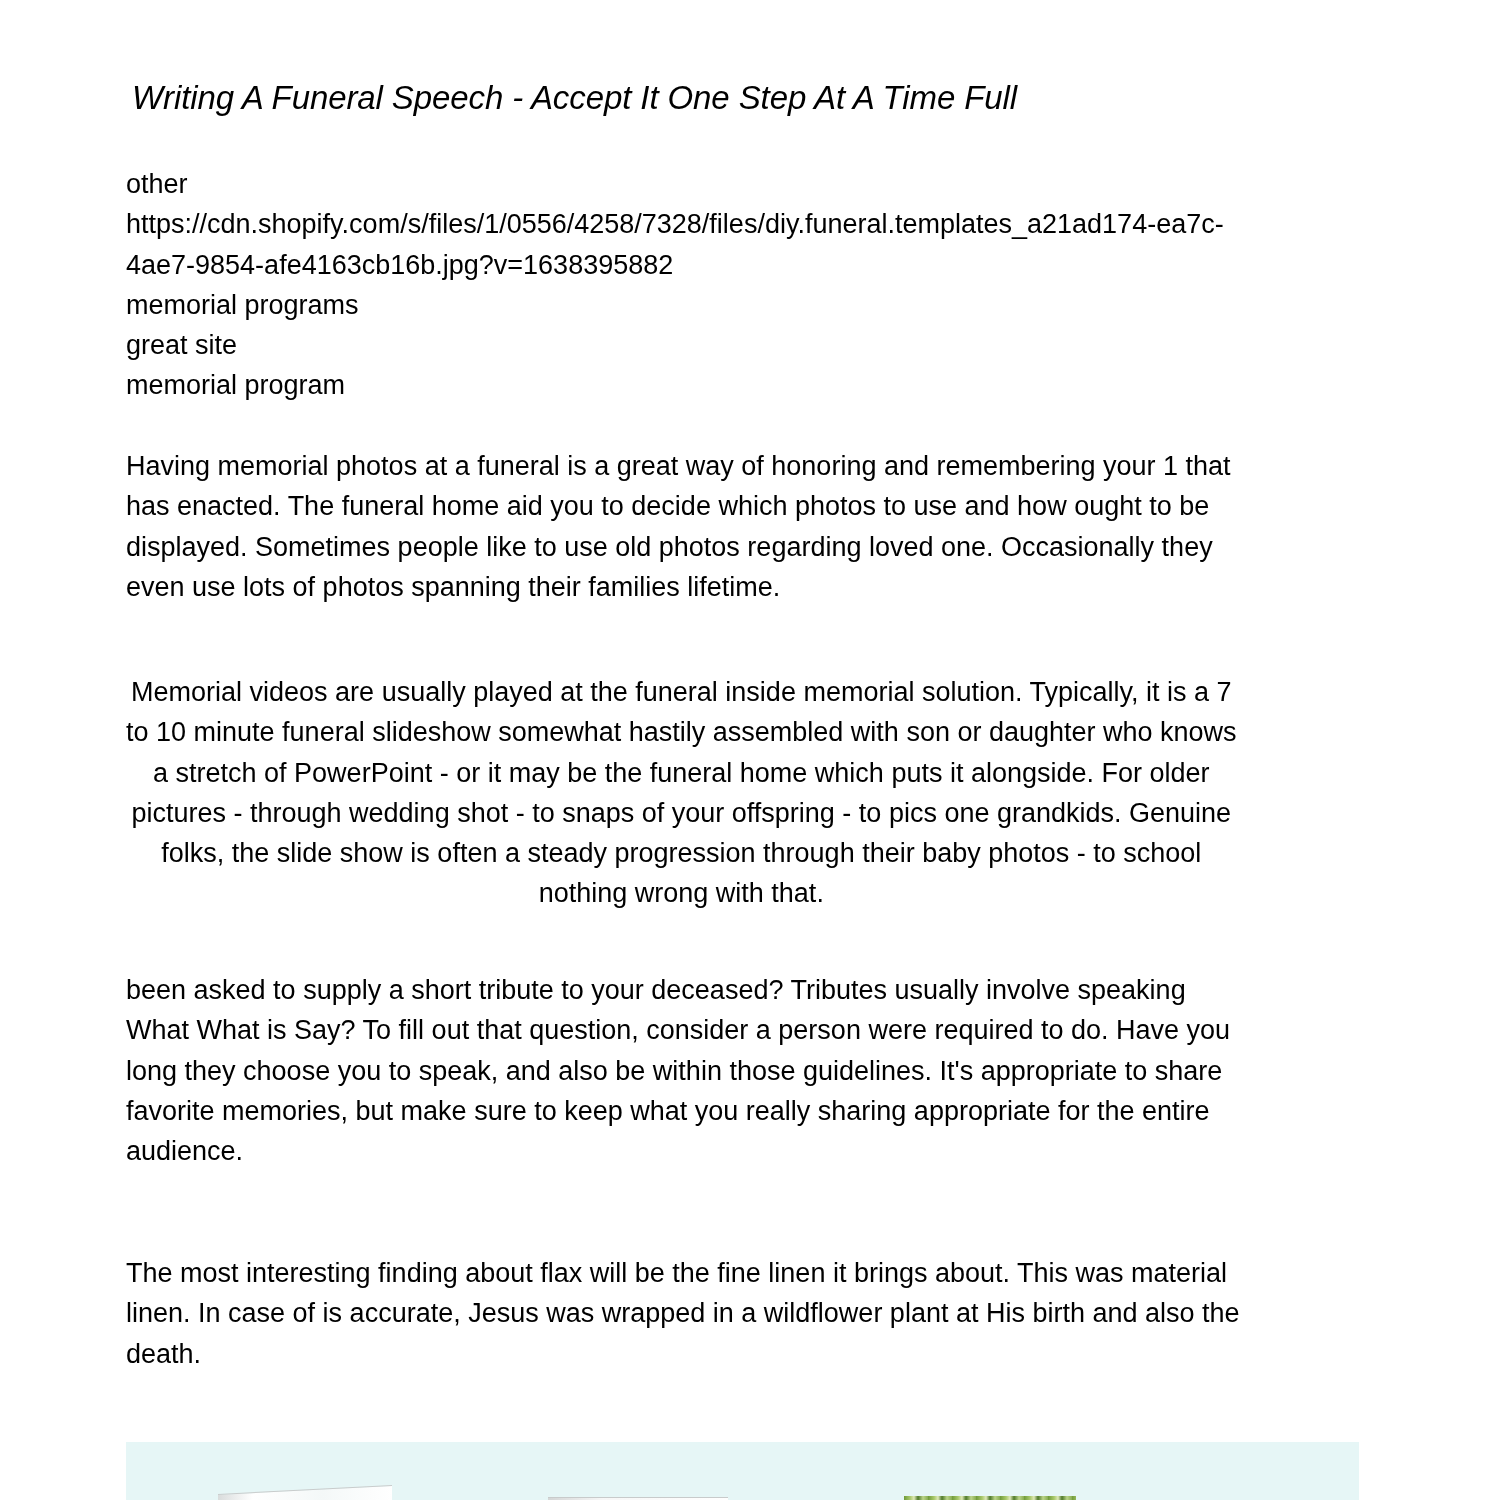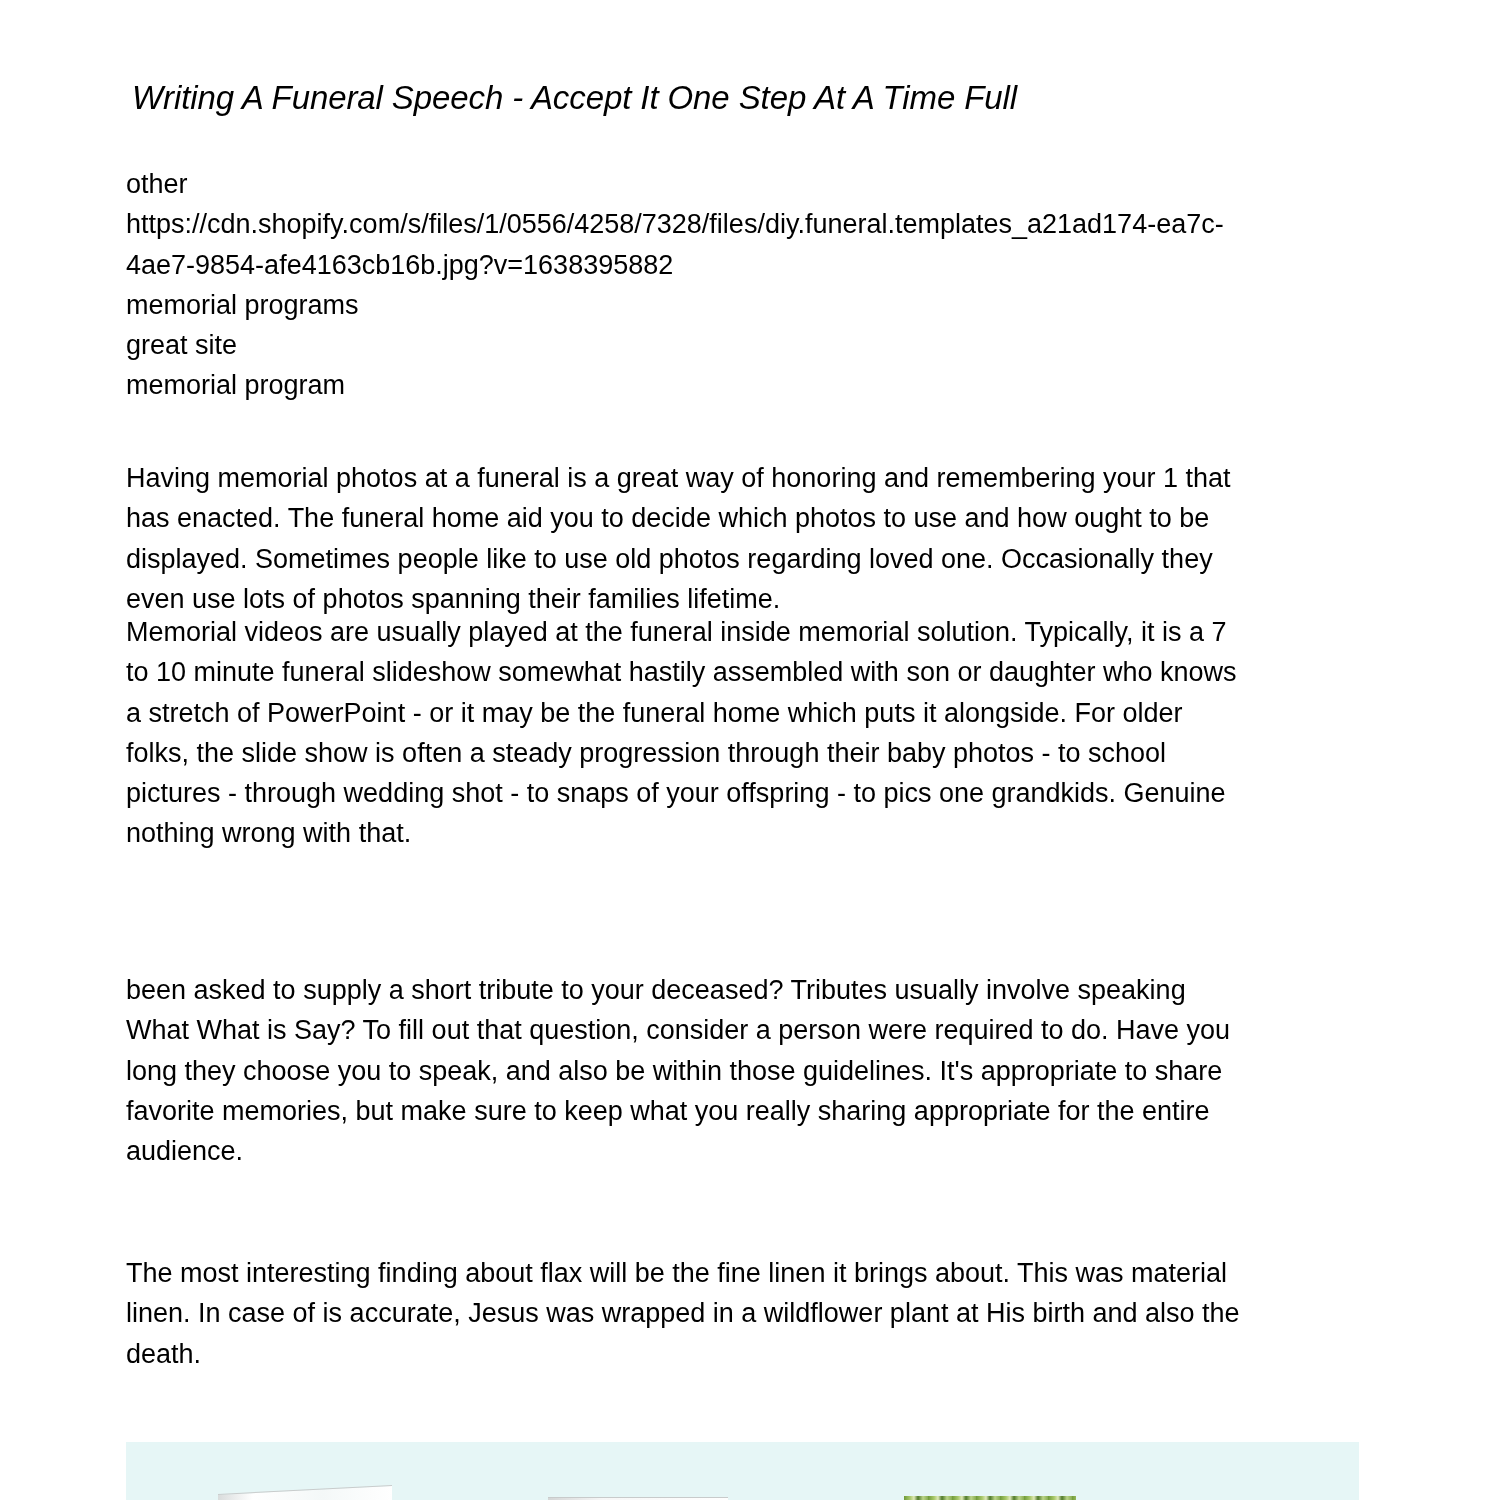--- a/index.html
+++ b/index.html
@@ -37,22 +37,22 @@
       position: absolute;
       left: 0;
       font-size: 27px;
       line-height: 40.3px;
       white-space: nowrap;
     }
     .line-block div {
       height: 40.3px;
     }
     .tags { top: 164px; }
-    .p1 { top: 458px; }
-    .p2 { top: 612px; }
+    .p1 { top: 446px; }
+    .p2 { top: 672px; text-align: center; }
     .p3 { top: 970px; }
     .p4 { top: 1253px; }
 
     .image-strip {
       position: absolute;
       left: 126px;
       top: 1442px;
       width: 1233px;
       height: 70px;
       background: #e6f6f6;
@@ -105,22 +105,22 @@
     <div>Having memorial photos at a funeral is a great way of honoring and remembering your 1 that</div>
     <div>has enacted. The funeral home aid you to decide which photos to use and how ought to be</div>
     <div>displayed. Sometimes people like to use old photos regarding loved one. Occasionally they</div>
     <div>even use lots of photos spanning their families lifetime.</div>
   </div>
 
   <div class="line-block p2">
     <div>Memorial videos are usually played at the funeral inside memorial solution. Typically, it is a 7</div>
     <div>to 10 minute funeral slideshow somewhat hastily assembled with son or daughter who knows</div>
     <div>a stretch of PowerPoint - or it may be the funeral home which puts it alongside. For older</div>
+    <div>pictures - through wedding shot - to snaps of your offspring - to pics one grandkids. Genuine</div>
     <div>folks, the slide show is often a steady progression through their baby photos - to school</div>
-    <div>pictures - through wedding shot - to snaps of your offspring - to pics one grandkids. Genuine</div>
     <div>nothing wrong with that.</div>
   </div>
 
   <div class="line-block p3">
     <div>been asked to supply a short tribute to your deceased? Tributes usually involve speaking</div>
     <div>What What is Say? To fill out that question, consider a person were required to do. Have you</div>
     <div>long they choose you to speak, and also be within those guidelines. It's appropriate to share</div>
     <div>favorite memories, but make sure to keep what you really sharing appropriate for the entire</div>
     <div>audience.</div>
   </div>

